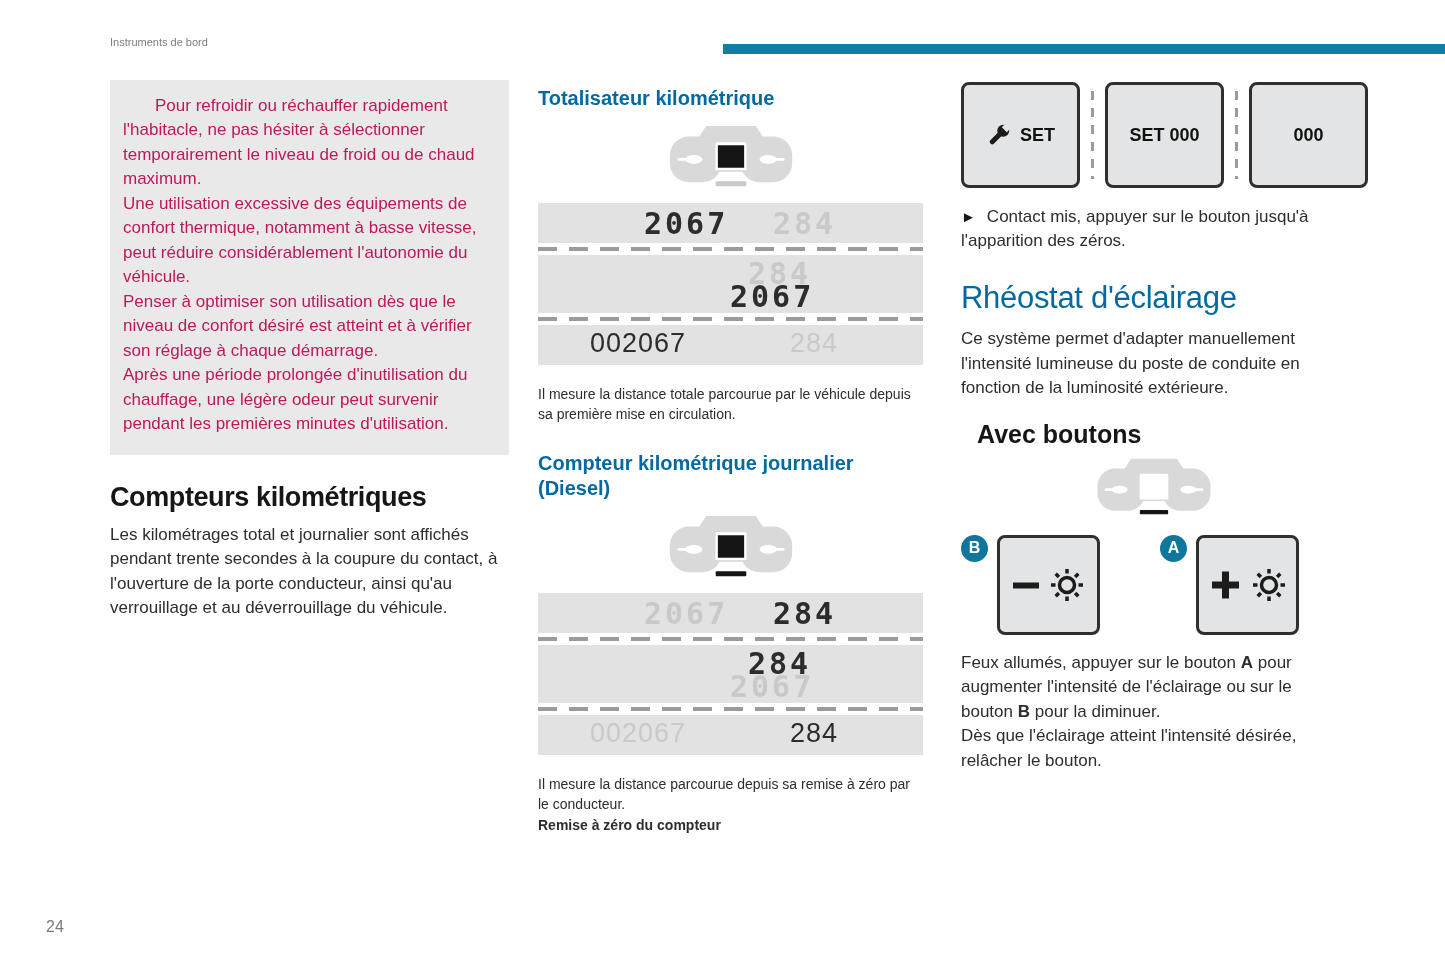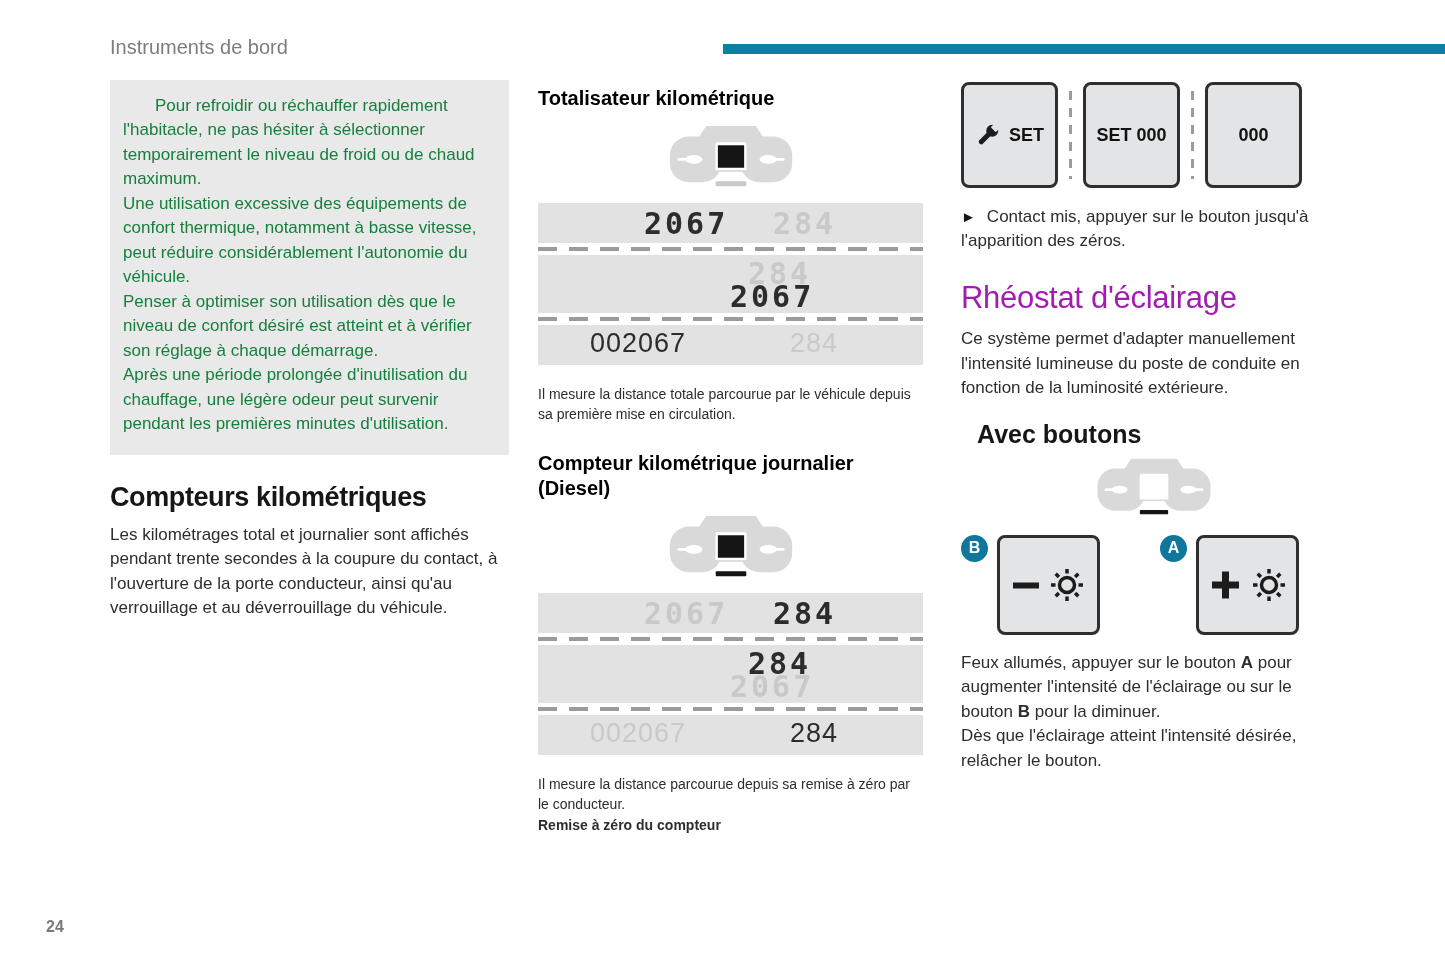--- a/index.html
+++ b/index.html
@@ -3,40 +3,40 @@
 <meta charset="utf-8">
 <style>
   html,body { margin:0; padding:0; }
   body {
     width:1445px; height:964px; position:relative; overflow:hidden;
     background:#ffffff; color:#2d2d2d;
     font-family:"Liberation Sans", sans-serif;
   }
 
   
-  .page-header { position:absolute; left:110px; top:36px; font-size:20px; color:#7d7d7d; }
+  .page-header { position:absolute; left:110px; top:36px; font-size:11px; color:#7d7d7d; }
   .top-rule { position:absolute; left:723px; top:44px; width:722px; height:10px; background:#0f7f9f; }
-  .page-num { position:absolute; left:46px; top:918px; font-size:16px; font-weight:bold; color:#7a7a7a; }
+  .page-num { position:absolute; left:46px; top:918px; font-size:16px; font-weight:normal; color:#7a7a7a; }
 
   
   .col { position:absolute; }
   #col1 { left:110px; top:80px;  width:399px; }
   #col2 { left:538px; top:86px;  width:385px; }
   #col3 { left:961px; top:82px;  width:385px; }
 
   
-  .info-box { background:#e9e9e9; padding:14px 14px 18px 13px; font-size:17px; line-height:1.44; color:#15803d; }
+  .info-box { background:#e9e9e9; padding:14px 14px 18px 13px; font-size:17px; line-height:1.44; color:#be185d; }
   .info-box p { margin:0; }
   .info-icon { float:left; width:13px; margin:5px 14px 2px 5px; }
   .info-icon .dot  { width:12px; height:11px; background:#1b85c4; margin-bottom:3px; }
   .info-icon .stem { width:12px; height:27px; background:#1b85c4; }
 
   h1.section { font-size:27px; font-weight:bold; color:#161616; margin:27px 0 10px; letter-spacing:-0.4px; }
-  h1.gray    { font-size:31px; font-weight:normal; color:#a21caf; margin:27px 0 11px; letter-spacing:-0.3px; }
-  h2.sub     { font-size:20px; font-weight:bold; color:#000000; margin:0 0 4px; line-height:1.25; }
+  h1.gray    { font-size:31px; font-weight:normal; color:#0369a1; margin:27px 0 11px; letter-spacing:-0.3px; }
+  h2.sub     { font-size:20px; font-weight:bold; color:#0369a1; margin:0 0 4px; line-height:1.25; }
   h2.avec    { font-size:25px; font-weight:bold; color:#161616; margin:19px 16px 8px; }
   .body-text { font-size:17px; line-height:1.44; margin:0; }
   .caption   { font-size:14px; line-height:1.4; margin:20px 0 0; }
   .bold-line { font-weight:bold; }
 
   
   .cluster-wrap { text-align:center; margin:13px 0 10px; }
   .cluster .blob   { fill:#d9d9d9; }
   .cluster .screen { fill:#151515; stroke:#ffffff; stroke-width:2.5px; }
   .cluster.white-screen .screen { fill:#ffffff; stroke:#ffffff; }
@@ -53,21 +53,21 @@
             background:repeating-linear-gradient(90deg,#9b9b9b 0 19px, transparent 19px 31px); }
   .lcd { position:absolute; font-family:"DejaVu Sans Mono", monospace; font-weight:bold;
          font-size:30px; letter-spacing:3px; line-height:1; }
   .plain { position:absolute; font-family:"Liberation Sans", sans-serif;
            font-size:27px; letter-spacing:1px; line-height:1; }
   .dark  { color:#2c2c2c; }
   .light { color:#c9c9c9; }
 
   
   .btn-row { display:flex; align-items:center; }
-  .sq-btn { width:97px; height:106px; box-sizing:border-box;
+  .sq-btn { width:119px; height:106px; box-sizing:border-box;
             background:#e3e4e5; border:3px solid #2f2f2f; border-radius:8px;
             display:flex; align-items:center; justify-content:center; gap:8px;
             font-weight:bold; font-size:18px; color:#111; flex:none; }
   .v-dash { width:3px; height:88px; margin:0 11px; flex:none;
             background:repeating-linear-gradient(180deg,#9b9b9b 0 9px, transparent 9px 17px); }
 
   .instruction { font-size:17px; line-height:1.42; margin:17px 0 0; }
   .arrow { display:inline-block; margin-right:11px; font-size:15px; color:#161616; }
 
   

